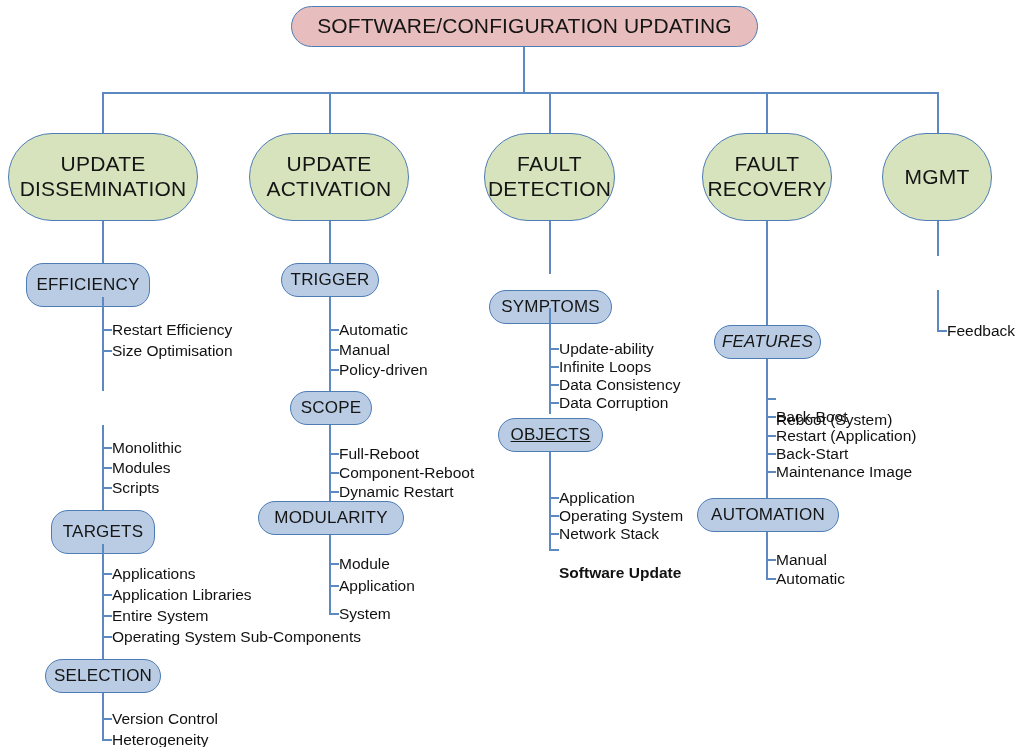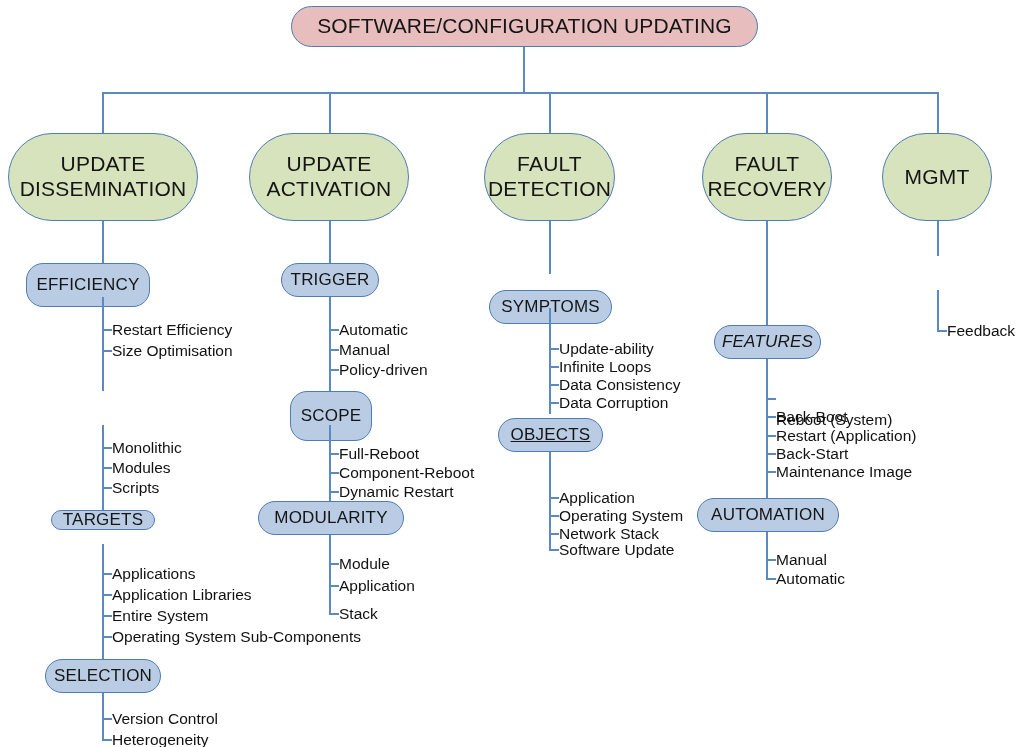--- a/index.html
+++ b/index.html
@@ -120,21 +120,21 @@
 
 
   <div class="vline" style="left:102px; top:425px; height:85px;"></div>
   <div class="tick" style="left:102px; top:447px;"></div>
   <div class="tick" style="left:102px; top:467px;"></div>
   <div class="tick" style="left:102px; top:487px;"></div>
   <div class="leaf" style="left:112px; top:440px;">Monolithic</div>
   <div class="leaf" style="left:112px; top:460px;">Modules</div>
   <div class="leaf" style="left:112px; top:480px;">Scripts</div>
 
-  <div class="node sub" style="left:51px; top:510px; width:104px; height:20px;">TARGETS</div>
+  <div class="node sub" style="left:51px; top:510px; width:104px; height:44px;">TARGETS</div>
 
   <div class="vline" style="left:102px; top:544px; height:115px;"></div>
   <div class="tick" style="left:102px; top:573px;"></div>
   <div class="tick" style="left:102px; top:594px;"></div>
   <div class="tick" style="left:102px; top:615px;"></div>
   <div class="tick" style="left:102px; top:636px;"></div>
   <div class="leaf" style="left:112px; top:566px;">Applications</div>
   <div class="leaf" style="left:112px; top:587px;">Application Libraries</div>
   <div class="leaf" style="left:112px; top:608px;">Entire System</div>
   <div class="leaf" style="left:112px; top:629px;">Operating System Sub-Components</div>
@@ -152,39 +152,39 @@
   <div class="node sub" style="left:281px; top:263px; width:98px; height:34px;">TRIGGER</div>
 
   <div class="vline" style="left:329px; top:297px; height:94px;"></div>
   <div class="tick" style="left:329px; top:329px;"></div>
   <div class="tick" style="left:329px; top:349px;"></div>
   <div class="tick" style="left:329px; top:369px;"></div>
   <div class="leaf" style="left:339px; top:322px;">Automatic</div>
   <div class="leaf" style="left:339px; top:342px;">Manual</div>
   <div class="leaf" style="left:339px; top:362px;">Policy-driven</div>
 
-  <div class="node sub" style="left:290px; top:391px; width:82px; height:50px;">SCOPE</div>
+  <div class="node sub" style="left:290px; top:391px; width:82px; height:34px;">SCOPE</div>
 
   <div class="vline" style="left:329px; top:425px; height:85px;"></div>
   <div class="tick" style="left:329px; top:453px;"></div>
   <div class="tick" style="left:329px; top:472px;"></div>
   <div class="tick" style="left:329px; top:491px;"></div>
   <div class="leaf" style="left:339px; top:446px;">Full-Reboot</div>
   <div class="leaf" style="left:339px; top:465px;">Component-Reboot</div>
   <div class="leaf" style="left:339px; top:484px;">Dynamic Restart</div>
 
   <div class="node sub" style="left:258px; top:501px; width:146px; height:34px;">MODULARITY</div>
 
   <div class="vline" style="left:329px; top:535px; height:80px;"></div>
   <div class="tick" style="left:329px; top:563px;"></div>
   <div class="tick" style="left:329px; top:585px;"></div>
   <div class="tick" style="left:329px; top:613px;"></div>
   <div class="leaf" style="left:339px; top:556px;">Module</div>
   <div class="leaf" style="left:339px; top:578px;">Application</div>
-  <div class="leaf" style="left:339px; top:606px;">Stack</div>
+  <div class="leaf" style="left:339px; top:606px;">System</div>
 
   <div class="vline" style="left:549px; top:221px; height:53px;"></div>
 
   <div class="node sub" style="left:489px; top:274px; width:123px; height:34px;margin-top:16px;">SYMPTOMS</div>
 
   <div class="vline" style="left:549px; top:308px; height:106px;"></div>
   <div class="tick" style="left:549px; top:348px;"></div>
   <div class="tick" style="left:549px; top:366px;"></div>
   <div class="tick" style="left:549px; top:384px;"></div>
   <div class="tick" style="left:549px; top:402px;"></div>
@@ -196,21 +196,21 @@
   <div class="node sub" style="left:498px; top:418px; width:105px; height:34px;text-decoration:underline;">OBJECTS</div>
 
   <div class="vline" style="left:549px; top:452px; height:99px;"></div>
   <div class="tick" style="left:549px; top:497px;"></div>
   <div class="tick" style="left:549px; top:515px;"></div>
   <div class="tick" style="left:549px; top:533px;"></div>
   <div class="tick" style="left:549px; top:549px;"></div>
   <div class="leaf" style="left:559px; top:490px;">Application</div>
   <div class="leaf" style="left:559px; top:508px;">Operating System</div>
   <div class="leaf" style="left:559px; top:526px;">Network Stack</div>
-  <div class="leaf" style="left:559px; top:542px;">Software Update</div>
+  <div class="leaf" style="left:559px; top:565px;font-weight:bold;">Software Update</div>
 
   <div class="vline" style="left:766px; top:221px; height:104px;"></div>
 
   <div class="node sub" style="left:714px; top:325px; width:107px; height:34px;font-style:italic;">FEATURES</div>
 
   <div class="vline" style="left:766px; top:359px; height:139px;"></div>
   <div class="tick" style="left:766px; top:398px;"></div>
   <div class="tick" style="left:766px; top:416px;"></div>
   <div class="tick" style="left:766px; top:435px;"></div>
   <div class="tick" style="left:766px; top:453px;"></div>

